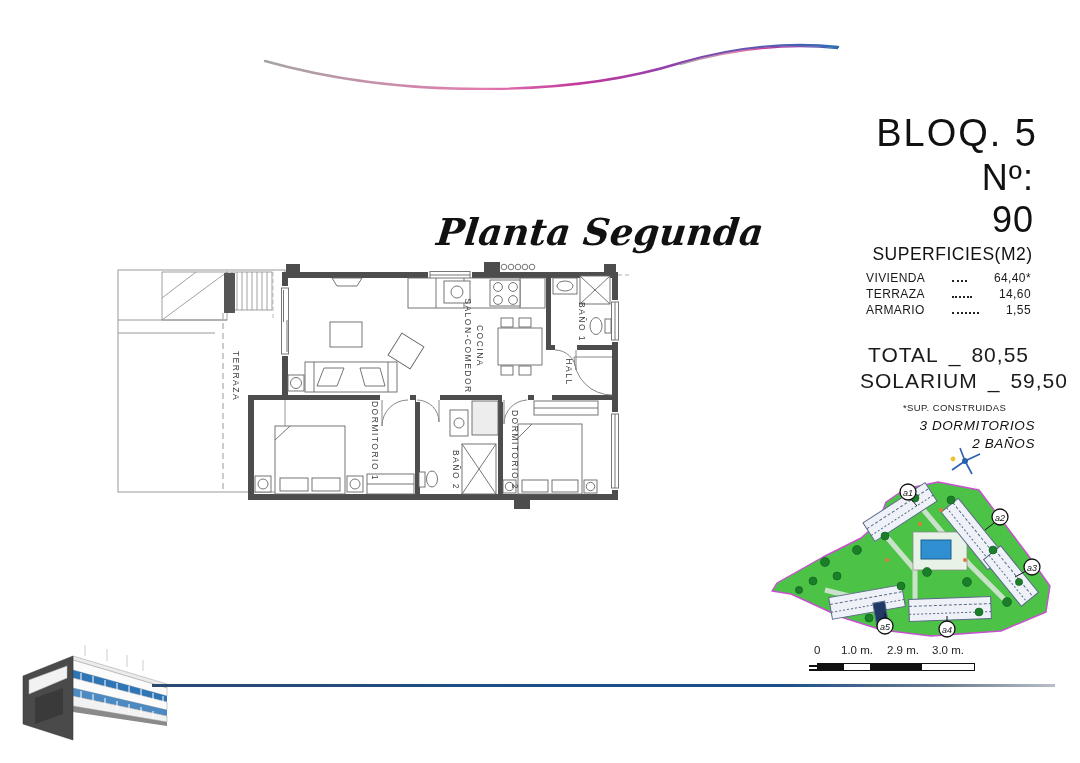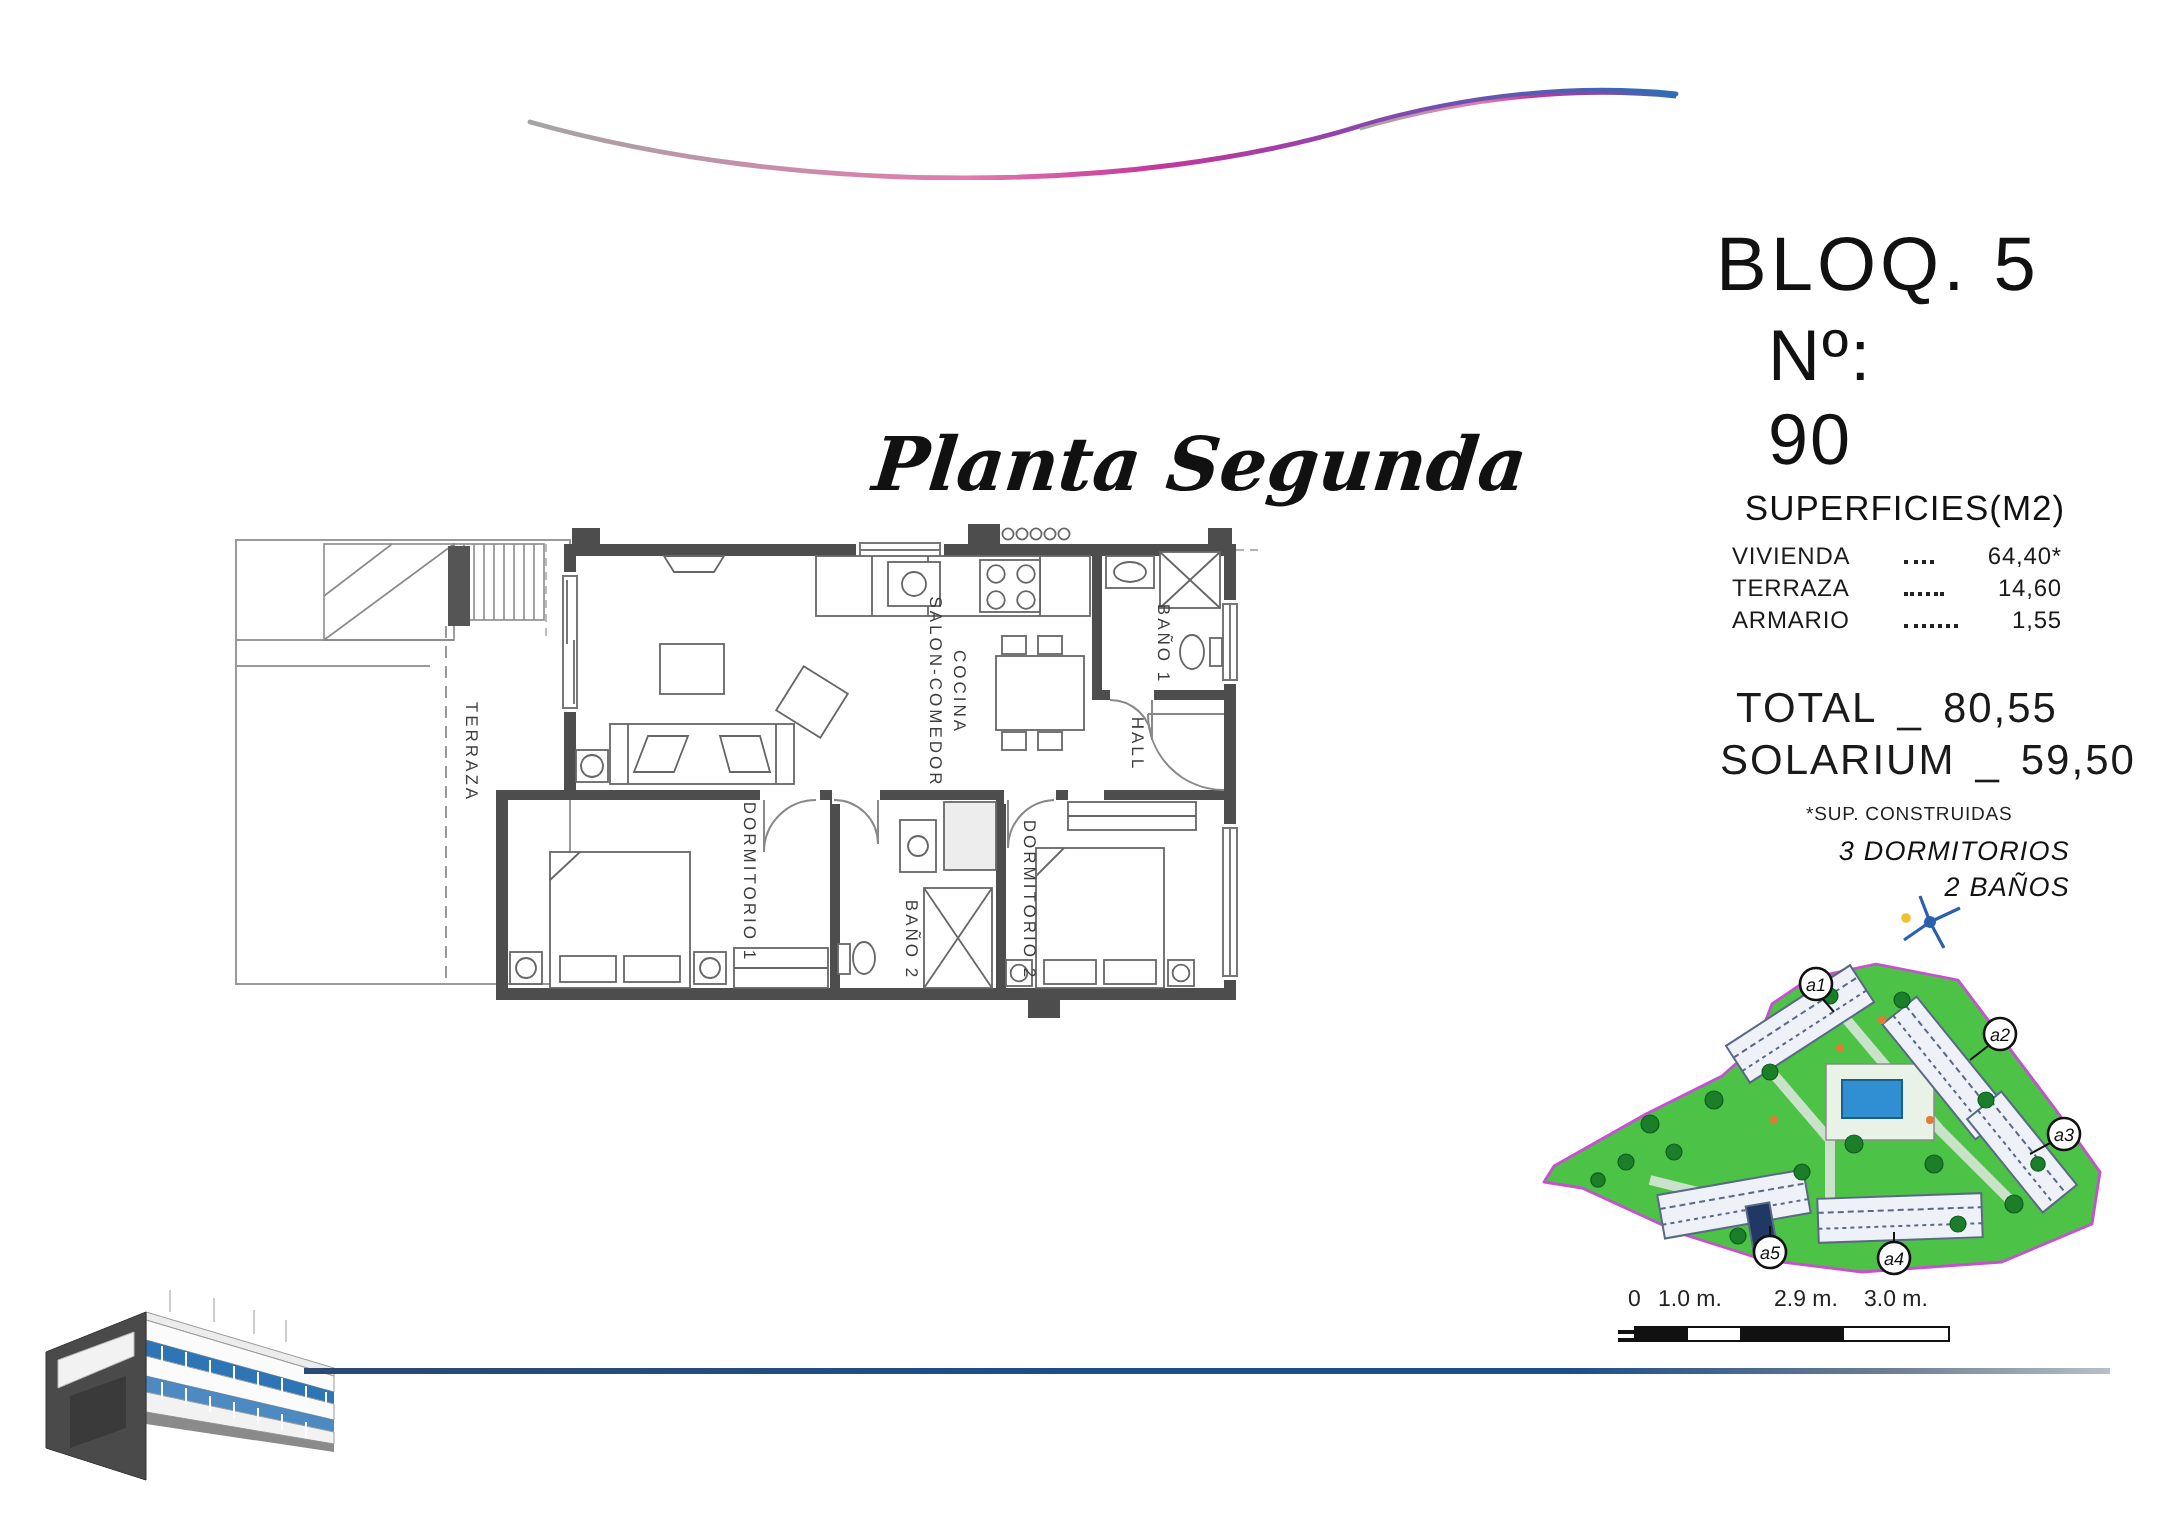--- a/index.html
+++ b/index.html
@@ -3,21 +3,21 @@
 <meta charset="utf-8">
 <style>
   html,body{margin:0;padding:0;}
   body{
     width:1080px;height:763px;position:relative;background:#ffffff;
     font-family:"Liberation Sans",sans-serif;color:#1a1a1a;overflow:hidden;
   }
   .abs{position:absolute;}
 
   
-  .hdr{left:858px;top:112px;width:180px;text-align:left;}
+  .hdr{left:858px;top:112px;width:180px;text-align:right;}
   .hdr .block{font-size:38px;letter-spacing:2px;color:#111;white-space:nowrap;}
   .hdr .unit{display:flex;justify-content:space-between;padding:2px 4px 0 26px;
              font-size:36px;letter-spacing:1px;color:#111;flex-direction:column;}
 
   
   .plan-title{left:430px;top:210px;width:340px;text-align:center;
     font-family:"DejaVu Serif",serif;font-style:italic;font-weight:bold;
     font-size:37px;color:#111;transform:skewX(-6deg);}
 
   
@@ -371,21 +371,21 @@
       <text class="sitelbl" x="235" y="80.5" text-anchor="middle">a2</text>
       <text class="sitelbl" x="267" y="130.5" text-anchor="middle">a3</text>
       <text class="sitelbl" x="182" y="192.5" text-anchor="middle">a4</text>
       <text class="sitelbl" x="120" y="189.5" text-anchor="middle">a5</text>
     </g>
   </g>
 </svg>
 
 <div class="abs scalebar">
   <span style="left:9px">0</span>
-  <span style="left:24px">1.0 m.</span>
+  <span style="left:36px">1.0 m.</span>
   <span style="left:82px">2.9 m.</span>
   <span style="left:127px">3.0 m.</span>
   <div class="bar">
     <i style="width:26px;background:#111"></i>
       <i style="width:26px;background:#fff"></i>
     <i style="width:52px;background:#111"></i>
       <i style="width:52px;background:#fff"></i>
   </div>
   <div style="position:absolute;left:4px;top:21px;width:8px;height:1.5px;background:#111"></div>
   <div style="position:absolute;left:4px;top:25px;width:8px;height:1.5px;background:#111"></div>

